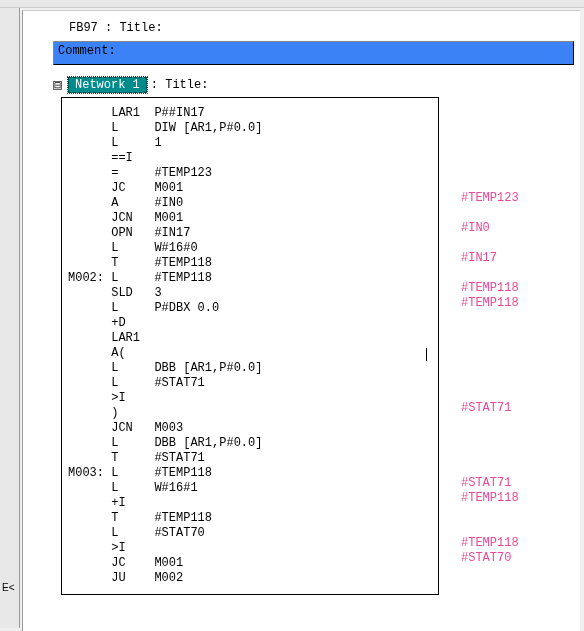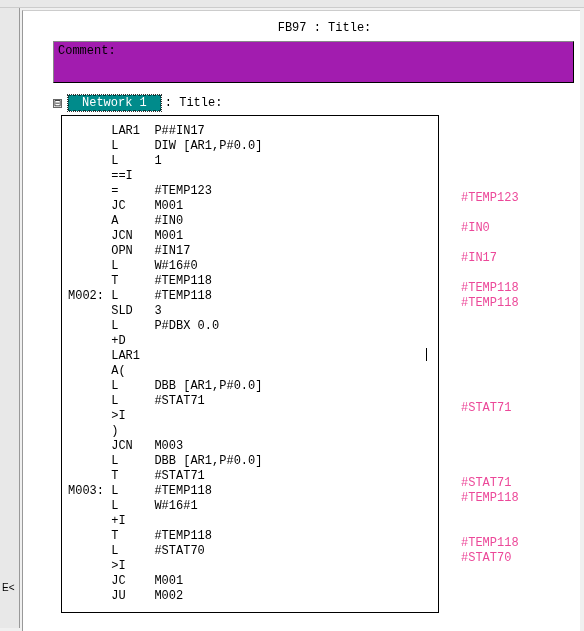--- a/index.html
+++ b/index.html
@@ -44,30 +44,29 @@
     bottom: 0;
     background: #fff;
     border-left: 1px solid #999;
     border-top: 1px solid #ccc;
     padding: 8px 0 0 0;
     overflow: hidden;
   }
   .block-title {
     padding: 2px 0 6px 46px;
     font-family: "Courier New", monospace;
-    text-align: center;
   }
   .comment-box {
     margin: 0 6px 10px 30px;
-    background: #a21caf;
+    background: #3b82f6;
     border: 1px solid #000;
     border-top-color:#888;
     border-left-color:#888;
     padding: 2px 4px;
-    height: 42px;
+    height: 24px;
   }
   .network-header {
     padding: 2px 0 4px 30px;
     display: flex;
     align-items: center;
     gap: 4px;
   }
   .tree-toggle {
     width: 9px;
     height: 9px;
@@ -79,21 +78,21 @@
     line-height: 7px;
     background: #fff;
     color:#000;
     font-family: Arial, sans-serif;
     cursor: pointer;
     margin-right: 2px;
   }
   .network-label {
     background: #008b8b;
     color: #fff;
-    padding: 0 13px;
+    padding: 0 6px;
     font-weight: normal;
     border: 1px dashed #004444;
     outline: 1px dotted #333;
   }
   .code-box {
     margin: 0 0 3px 38px;
     border: 1px solid #000;
     width: 378px;
     height: 498px;
     background: #fff;

